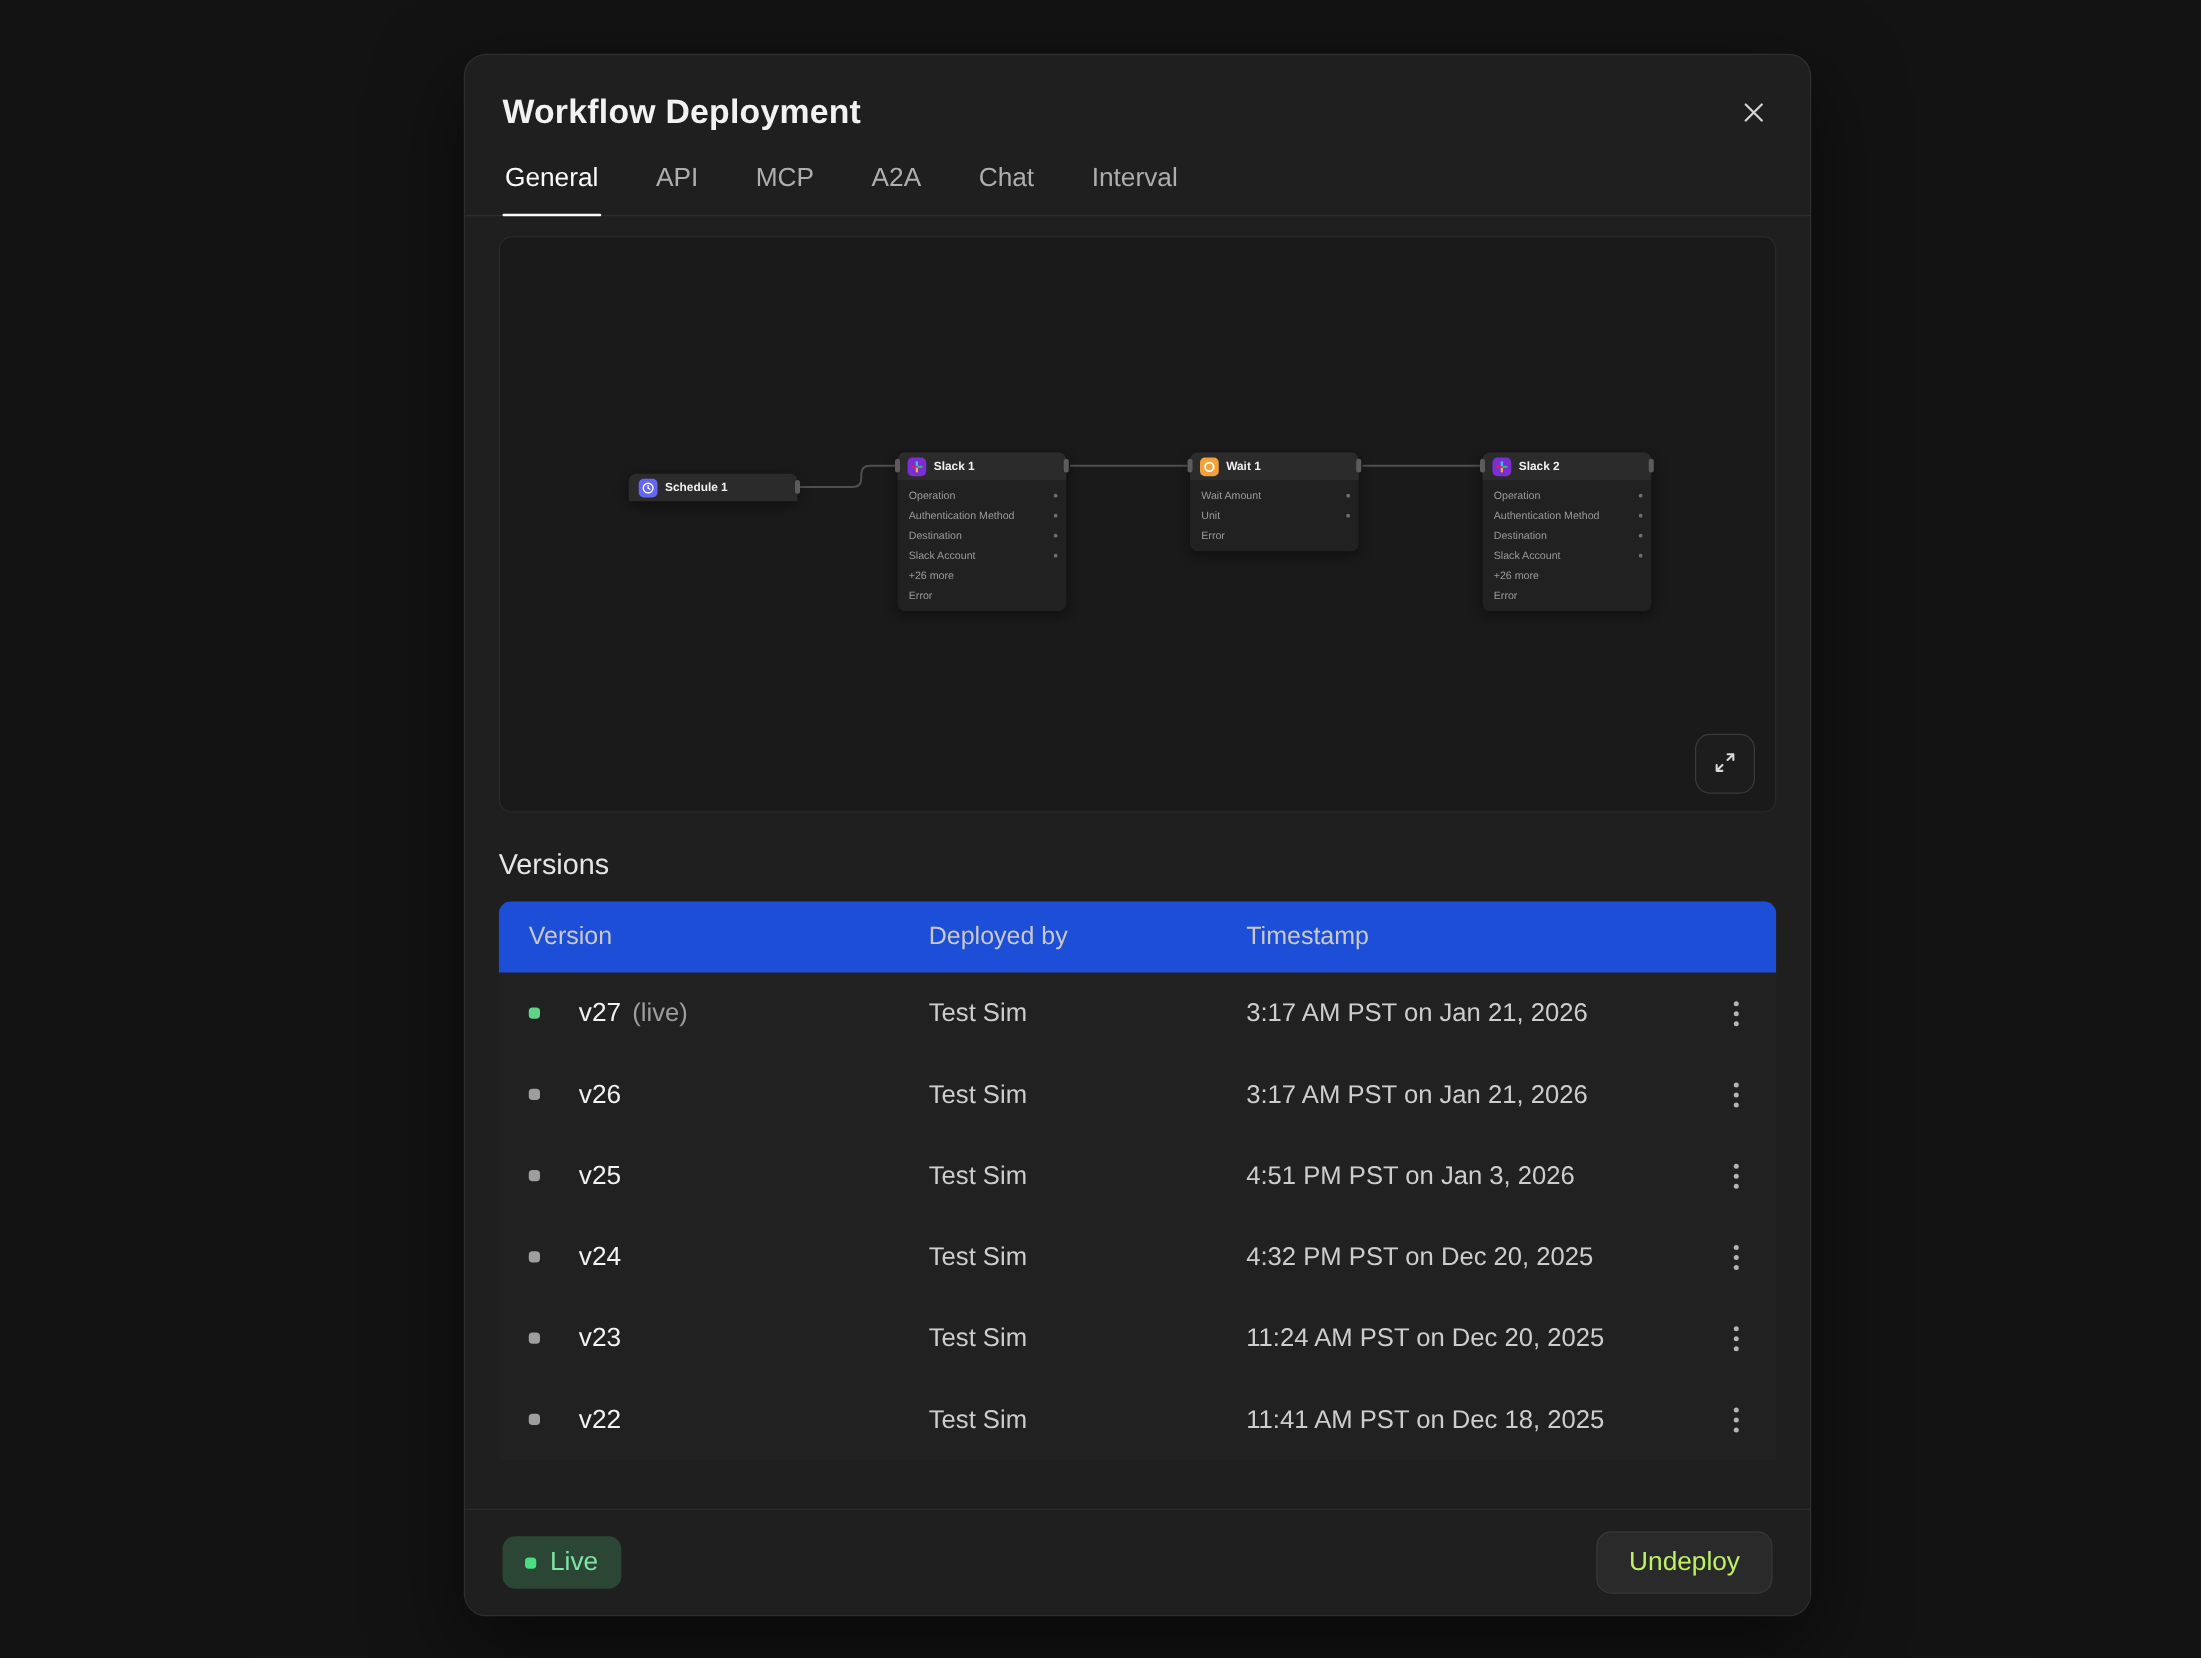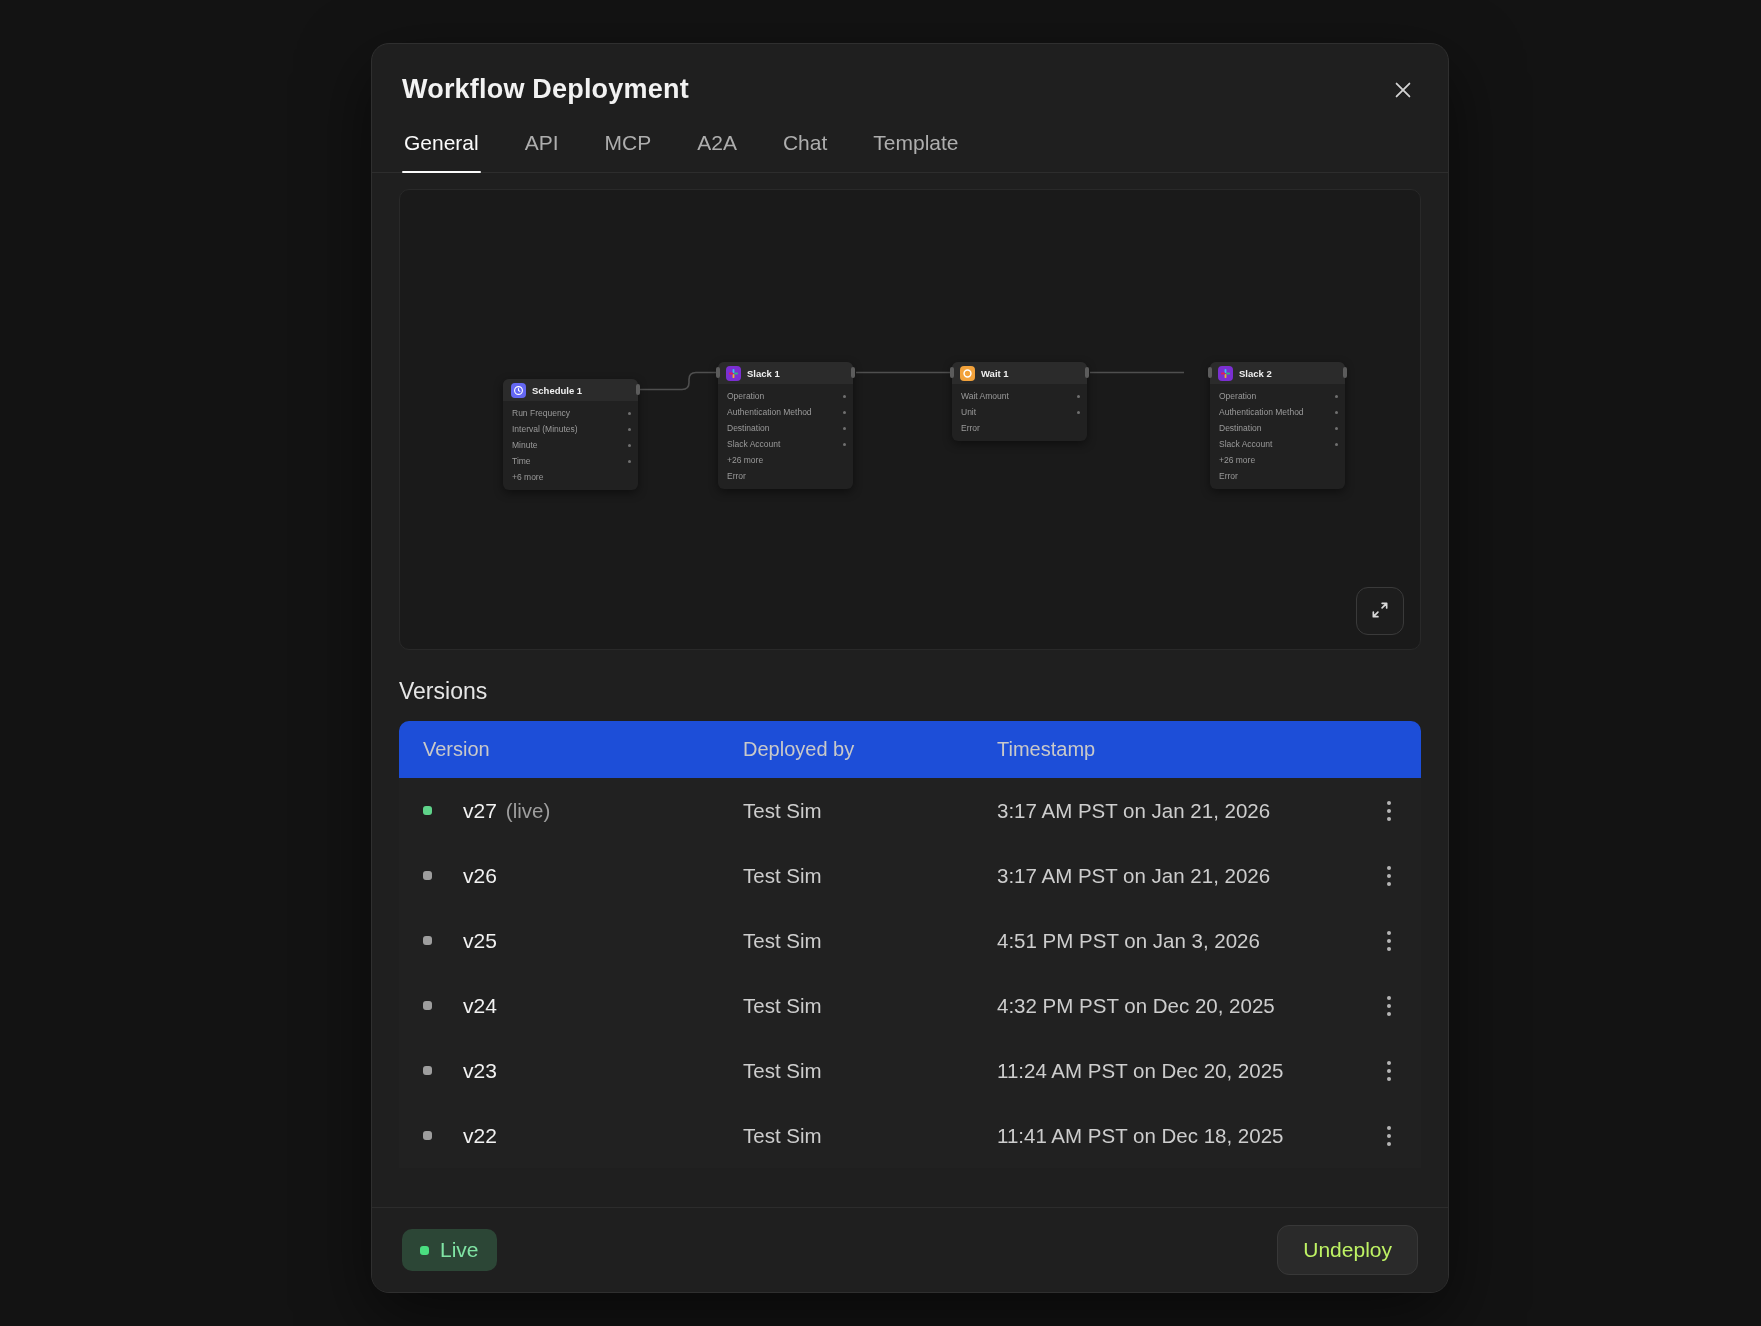--- a/index.html
+++ b/index.html
@@ -93,21 +93,21 @@
             </svg>
         </span>
       </button>
     </div>
     <div class="tabbar" id="tabbar">
         <button class="tab active">General</button>
         <button class="tab">API</button>
         <button class="tab">MCP</button>
         <button class="tab">A2A</button>
         <button class="tab">Chat</button>
-        <button class="tab">Template</button>
+        <button class="tab">Interval</button>
       </div>
   </div>
 
   <div class="content">
 
 
     <div class="canvas" id="canvas">
       <svg class="edges">
         <path d="M 238 199.5 H 282 Q 289 199.5 289 192.5 V 189.5 Q 289 182.5 296 182.5 H 316"></path>
         <path d="M 456 182.5 H 550"></path>
@@ -119,41 +119,20 @@
     <span class="handle handle-r"></span>
     <div class="wf-node-header">
       <span class="wf-icon" style="background: rgb(100, 103, 242);">
                 <svg width="11" height="11" viewBox="0 0 24 24">
                   <circle cx="12" cy="12" r="8.5" fill="none" stroke="#fff" stroke-width="2.4"></circle>
                   <path d="M12 7.5 V12 L15 14" stroke="#fff" stroke-width="2.4" fill="none" stroke-linecap="round"></path>
                 </svg>
               </span>
       <span class="wf-title">Schedule 1</span>
     </div>
-    <div class="wf-fields">
-              <div class="wf-field">
-                <span>Run Frequency</span>
-                <span class="wf-port"></span>
-              </div>
-              <div class="wf-field">
-                <span>Interval (Minutes)</span>
-                <span class="wf-port"></span>
-              </div>
-              <div class="wf-field">
-                <span>Minute</span>
-                <span class="wf-port"></span>
-              </div>
-              <div class="wf-field">
-                <span>Time</span>
-                <span class="wf-port"></span>
-              </div>
-              <div class="wf-field">
-                <span>+6 more</span>
-              </div>
-            </div>
   </div>
           <div class="wf-node" style="left: 318px; top: 172px;">
     <span class="handle handle-l"></span>
     <span class="handle handle-r"></span>
     <div class="wf-node-header">
       <span class="wf-icon" style="background: rgb(123, 47, 210);">
                 <svg width="11" height="11" viewBox="0 0 24 24">
                   <rect x="10" y="2" width="4" height="9" rx="2" fill="#36C5F0"></rect>
                   <rect x="13" y="10" width="9" height="4" rx="2" fill="#2EB67D"></rect>
                   <rect x="10" y="13" width="4" height="9" rx="2" fill="#ECB22E"></rect>
@@ -205,21 +184,21 @@
               </div>
               <div class="wf-field">
                 <span>Unit</span>
                 <span class="wf-port"></span>
               </div>
               <div class="wf-field">
                 <span>Error</span>
               </div>
             </div>
   </div>
-          <div class="wf-node" style="left: 810px; top: 172px;">
+          <div class="wf-node" style="left: 786px; top: 172px;">
     <span class="handle handle-l"></span>
     <span class="handle handle-r"></span>
     <div class="wf-node-header">
       <span class="wf-icon" style="background: rgb(123, 47, 210);">
                 <svg width="11" height="11" viewBox="0 0 24 24">
                   <rect x="10" y="2" width="4" height="9" rx="2" fill="#36C5F0"></rect>
                   <rect x="13" y="10" width="9" height="4" rx="2" fill="#2EB67D"></rect>
                   <rect x="10" y="13" width="4" height="9" rx="2" fill="#ECB22E"></rect>
                   <rect x="2" y="10" width="9" height="4" rx="2" fill="#E01E5A"></rect>
                 </svg>

